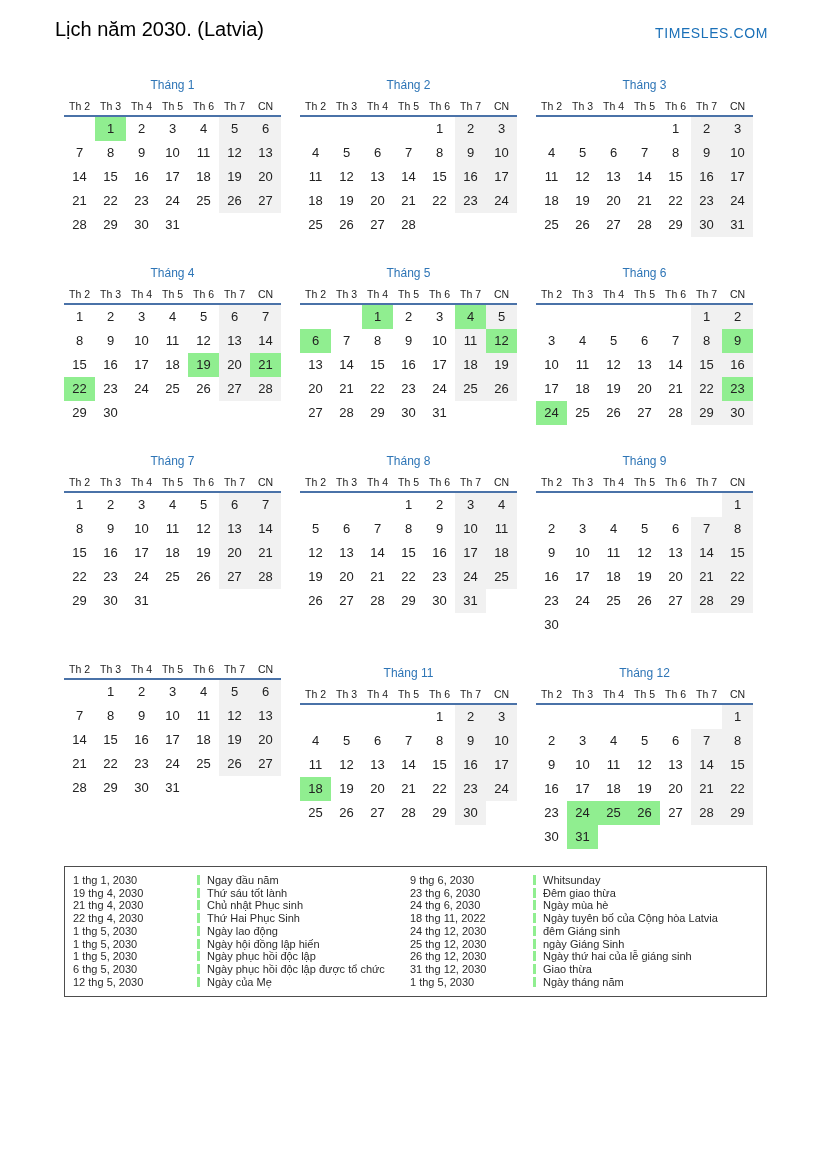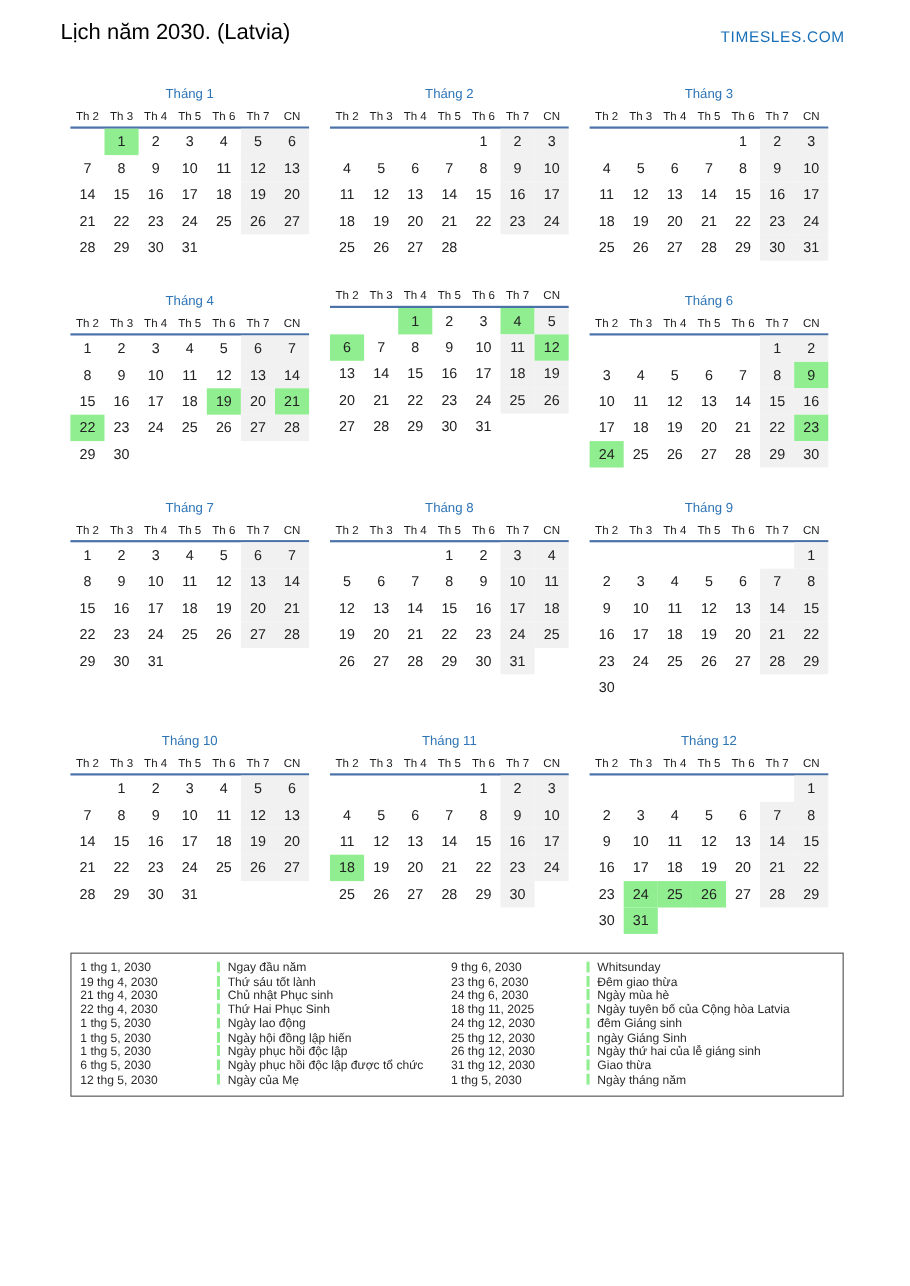--- a/index.html
+++ b/index.html
@@ -258,20 +258,21 @@
         <div class="day">24</div>
         <div class="day">25</div>
         <div class="day">26</div>
         <div class="day weekend">27</div>
         <div class="day weekend">28</div>
         <div class="day">29</div>
         <div class="day">30</div>
       </div>
     </div>
     <div class="month">
+      <div class="month-title">Tháng 5</div>
       <div class="weekday-row">
         <div class="weekday">Th 2</div>
         <div class="weekday">Th 3</div>
         <div class="weekday">Th 4</div>
         <div class="weekday">Th 5</div>
         <div class="weekday">Th 6</div>
         <div class="weekday">Th 7</div>
         <div class="weekday">CN</div>
       </div>
       <div class="days">
@@ -496,21 +497,20 @@
         <div class="day">24</div>
         <div class="day">25</div>
         <div class="day">26</div>
         <div class="day">27</div>
         <div class="day weekend">28</div>
         <div class="day weekend">29</div>
         <div class="day">30</div>
       </div>
     </div>
     <div class="month">
-      <div class="month-title">Tháng 10</div>
       <div class="weekday-row">
         <div class="weekday">Th 2</div>
         <div class="weekday">Th 3</div>
         <div class="weekday">Th 4</div>
         <div class="weekday">Th 5</div>
         <div class="weekday">Th 6</div>
         <div class="weekday">Th 7</div>
         <div class="weekday">CN</div>
       </div>
       <div class="days">
@@ -658,21 +658,21 @@
       <div class="legend-cell">19 thg 4, 2030</div>
       <div class="legend-cell"><span class="tick"></span><span>Thứ sáu tốt lành</span></div>
       <div class="legend-cell">23 thg 6, 2030</div>
       <div class="legend-cell"><span class="tick"></span><span>Đêm giao thừa</span></div>
       <div class="legend-cell">21 thg 4, 2030</div>
       <div class="legend-cell"><span class="tick"></span><span>Chủ nhật Phục sinh</span></div>
       <div class="legend-cell">24 thg 6, 2030</div>
       <div class="legend-cell"><span class="tick"></span><span>Ngày mùa hè</span></div>
       <div class="legend-cell">22 thg 4, 2030</div>
       <div class="legend-cell"><span class="tick"></span><span>Thứ Hai Phục Sinh</span></div>
-      <div class="legend-cell">18 thg 11, 2025</div>
+      <div class="legend-cell">18 thg 11, 2022</div>
       <div class="legend-cell"><span class="tick"></span><span>Ngày tuyên bố của Cộng hòa Latvia</span></div>
       <div class="legend-cell">1 thg 5, 2030</div>
       <div class="legend-cell"><span class="tick"></span><span>Ngày lao động</span></div>
       <div class="legend-cell">24 thg 12, 2030</div>
       <div class="legend-cell"><span class="tick"></span><span>đêm Giáng sinh</span></div>
       <div class="legend-cell">1 thg 5, 2030</div>
       <div class="legend-cell"><span class="tick"></span><span>Ngày hội đồng lập hiến</span></div>
       <div class="legend-cell">25 thg 12, 2030</div>
       <div class="legend-cell"><span class="tick"></span><span>ngày Giáng Sinh</span></div>
       <div class="legend-cell">1 thg 5, 2030</div>

